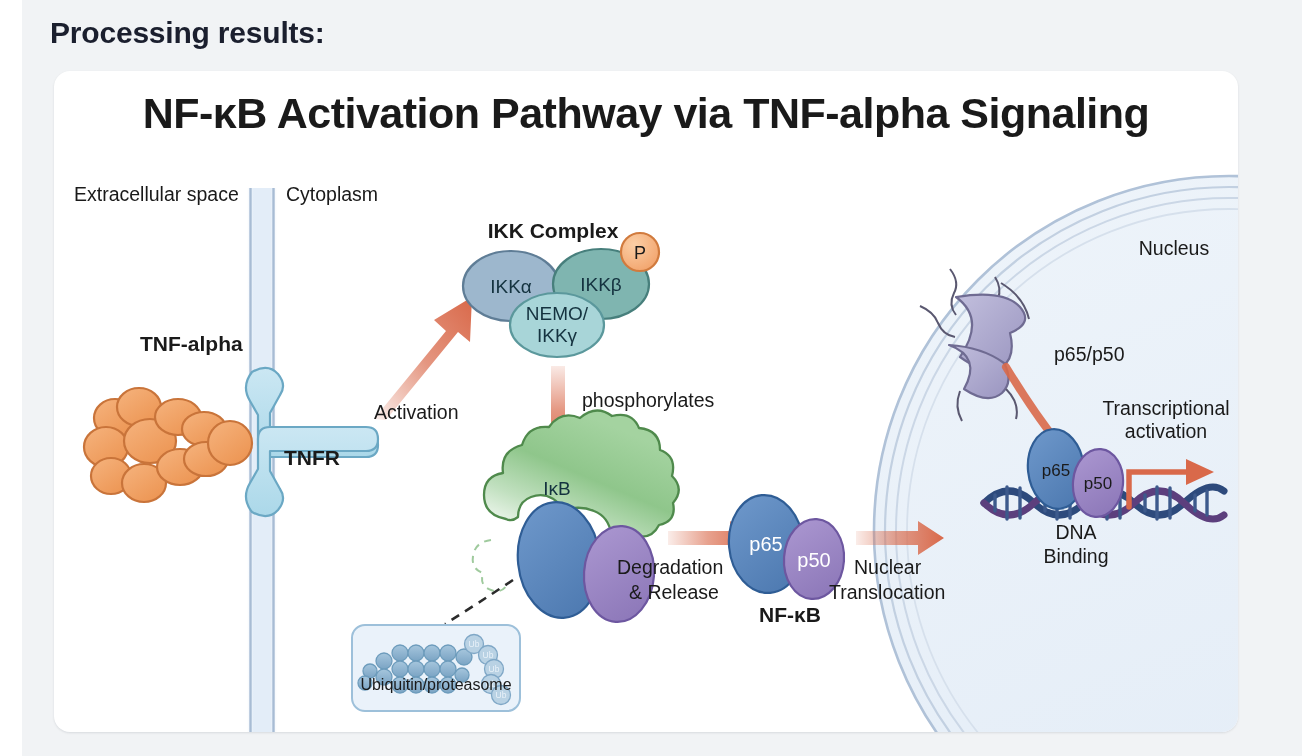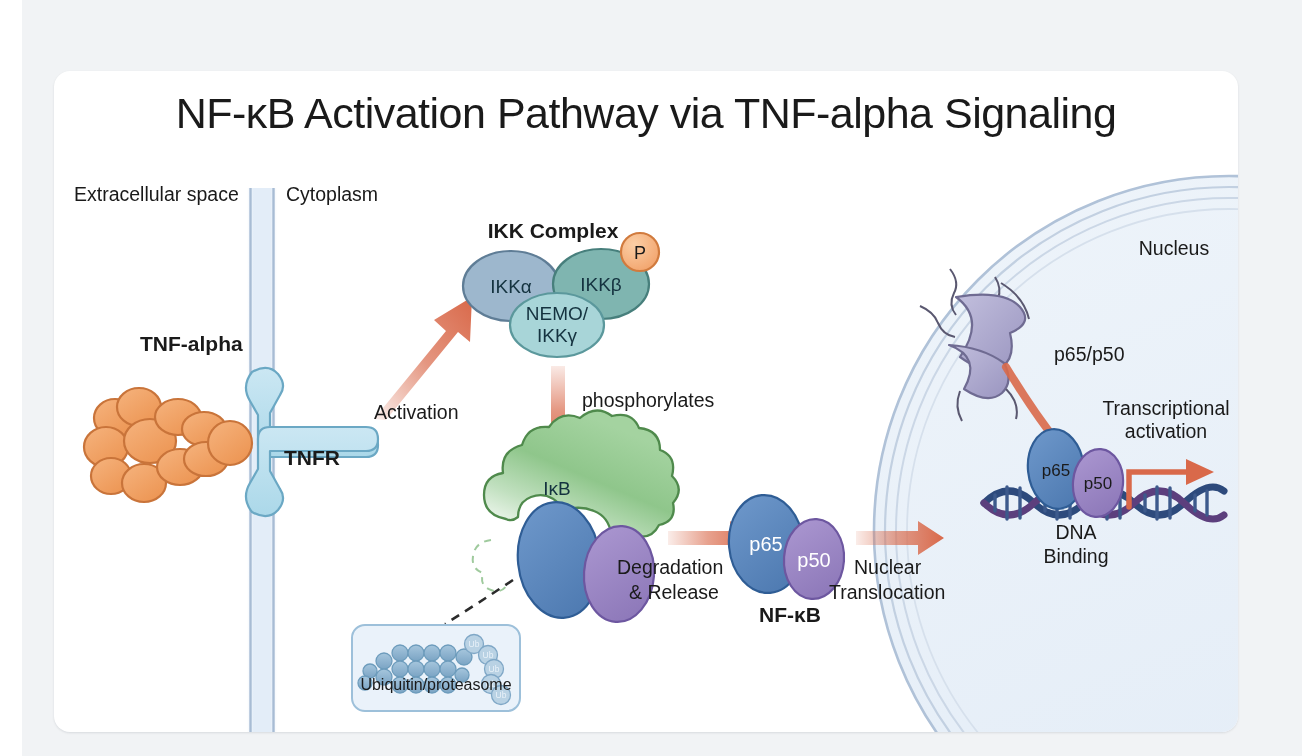--- a/index.html
+++ b/index.html
@@ -25,21 +25,21 @@
 
   .card{
     position:absolute;left:54px;top:71px;width:1184px;height:661px;
     background:#ffffff;border-radius:16px;
     box-shadow:0 1px 3px rgba(16,24,40,.07), 0 1px 2px rgba(16,24,40,.04);
     overflow:hidden;
   }
 
   .fig-title{
     position:absolute;left:0;top:18px;width:1184px;text-align:center;
-    font-size:43px;font-weight:normal;color:#1a1a1a;
+    font-size:43px;font-weight:bold;color:#1a1a1a;
     letter-spacing:-0.5px;
   }
 
   svg.figure{position:absolute;left:0;top:0;width:1184px;height:661px;display:block;}
 
   
   .lbl          {font-family:"Liberation Sans","DejaVu Sans",sans-serif;fill:#1a1a1a;}
   .lbl-reg      {font-size:19.5px;}
   .lbl-bold     {font-size:21px;font-weight:bold;}
   .lbl-proteinW {font-size:20px;fill:#ffffff;}
@@ -47,20 +47,21 @@
   .lbl-small    {font-size:16px;fill:#1a1a1a;}
   .lbl-ub       {font-size:8.5px;fill:#e9f1f8;}
 </style>
 </head>
 <body>
 
 <div id="root">
 
   <div class="page-bg"></div>
 
+  <div class="page-heading">Processing results:</div>
 
   <div class="card">
 
     <div class="fig-title">NF-κB Activation Pathway via TNF-alpha Signaling</div>
 
     <svg class="figure" viewBox="0 0 1184 661">
       <defs>
         <linearGradient id="gArrow" x1="0" y1="0" x2="1" y2="0">
           <stop offset="0%" stop-color="#d9694a" stop-opacity="0.12"></stop>
           <stop offset="45%" stop-color="#d9694a" stop-opacity="0.62"></stop>

